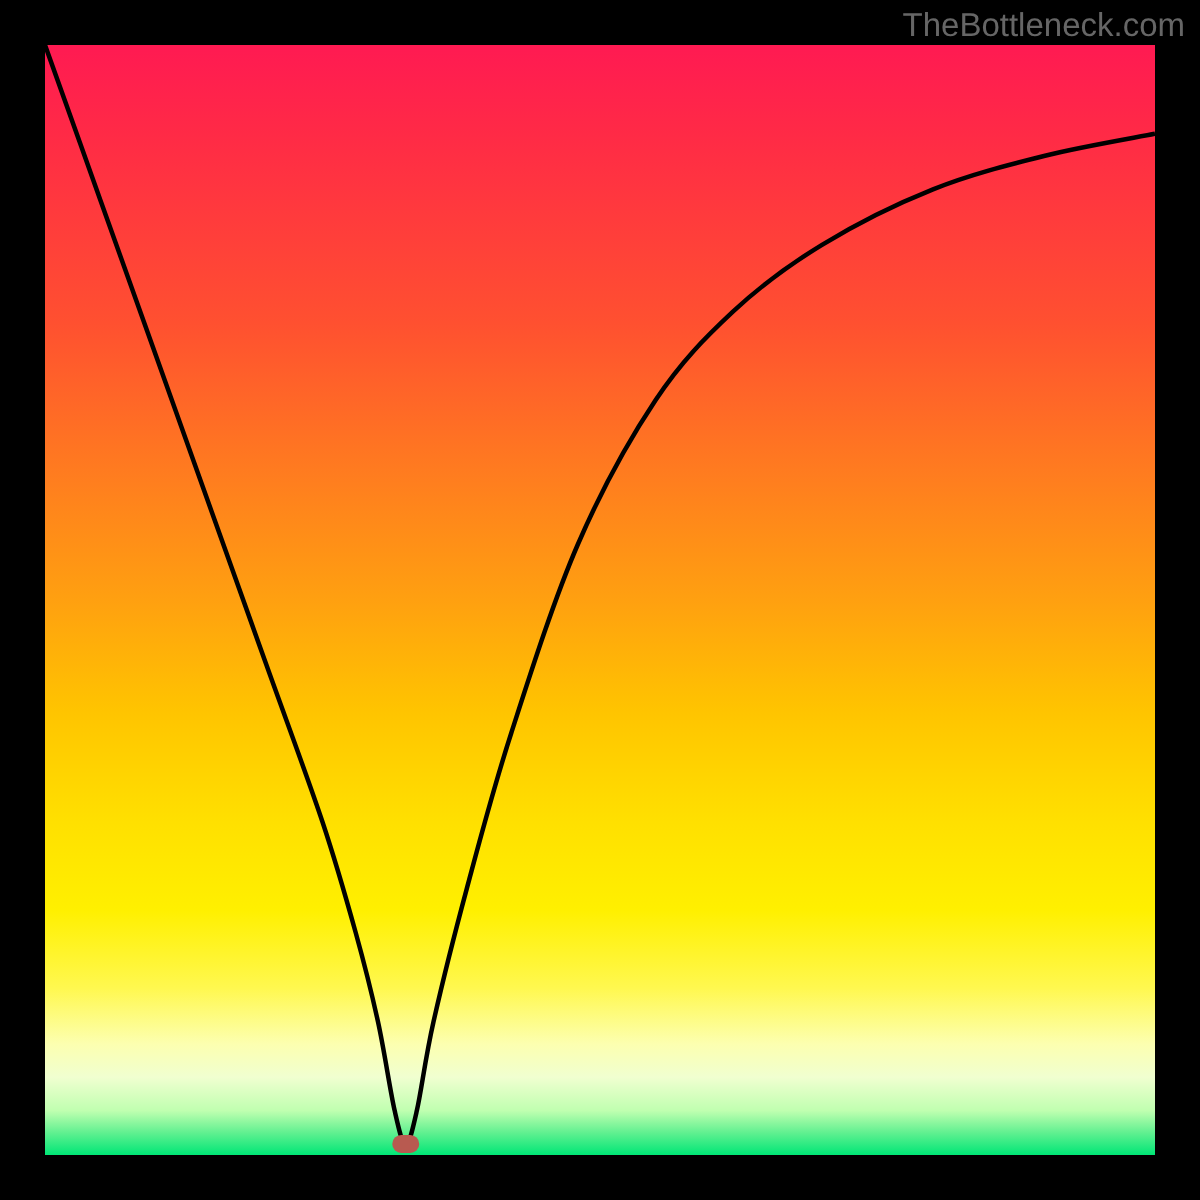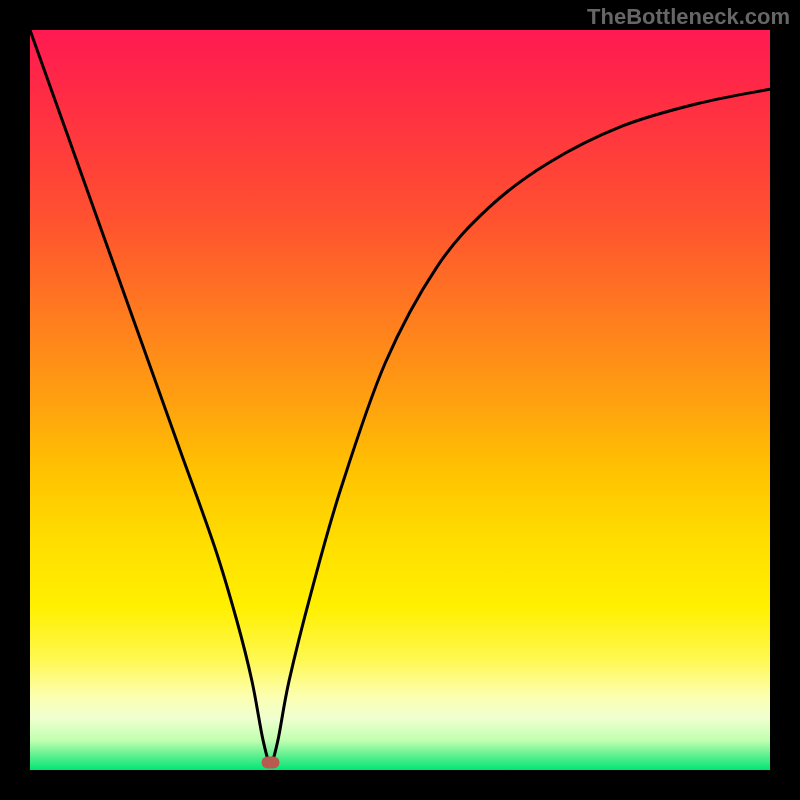--- a/index.html
+++ b/index.html
@@ -10,21 +10,21 @@
     background: #000;
     position: relative;
     font-family: Arial, Helvetica, sans-serif;
   }
   .watermark {
     position: absolute;
     top: 4px;
     right: 10px;
     color: #666;
     font-size: 22px;
-    font-weight: 700;
+    font-weight: 400;
     z-index: 10;
   }
   .plot-area {
     position: absolute;
     left: 30px;
     top: 30px;
     width: 740px;
     height: 740px;
     overflow: hidden;
   }

